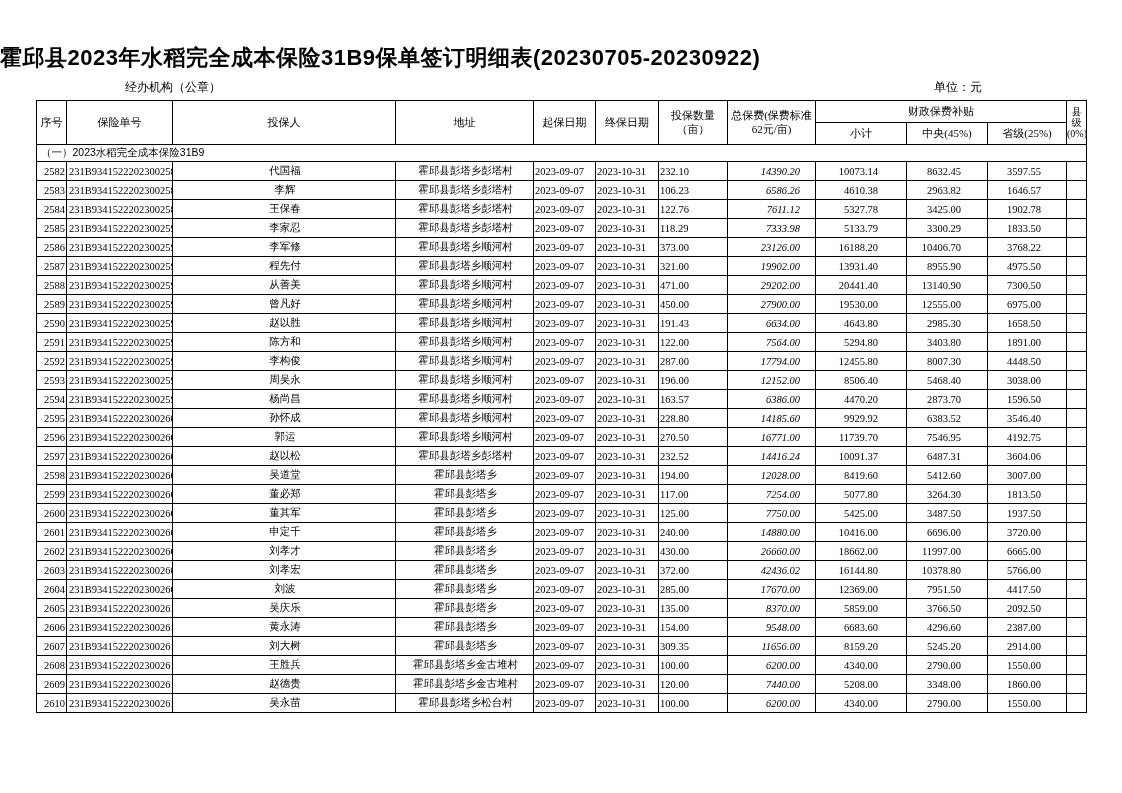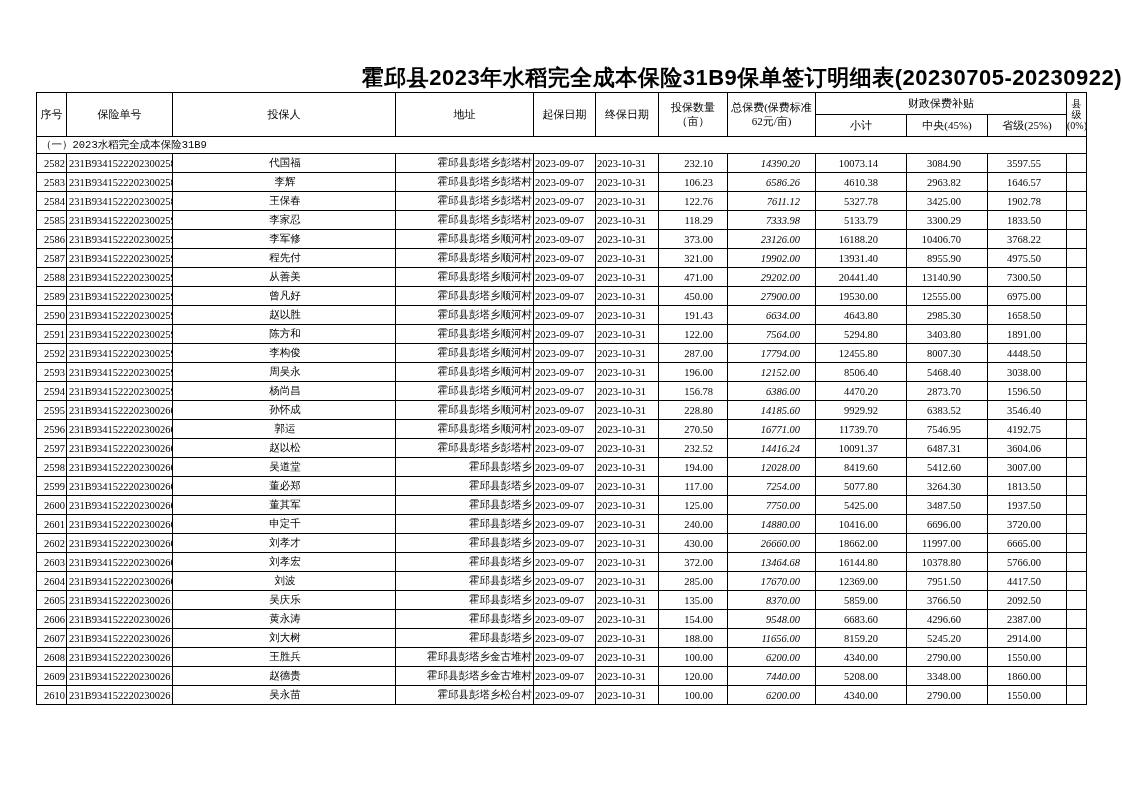--- a/index.html
+++ b/index.html
@@ -5,22 +5,22 @@
   * { margin:0; padding:0; box-sizing:border-box; }
   html,body { background:#fff; }
   .page {
     position:relative;
     width:1122px; height:793px;
     background:#ffffff; color:#000;
     font-family:"Liberation Serif","DejaVu Serif",serif;
     overflow:hidden;
   }
   .title {
-    padding-top:64px;
-    text-align:right;
+    padding-top:44px;
+    text-align:left;
     font-family:"Liberation Sans","DejaVu Sans",sans-serif;
     font-weight:700;
     font-size:22px;
     line-height:28px;
     letter-spacing:0.5px;
   }
   .meta-row {
     display:flex;
     justify-content:space-between;
     margin:8px 140px 5px 125px;
@@ -50,44 +50,48 @@
     line-height:1.2;
   }
   .policy thead tr.h1 { height:22px; }
   .policy thead tr.h2 { height:22px; }
   .policy thead th.c-county { font-size:10px; line-height:1.1; padding:0; }
   .policy tbody td { height:19px; font-size:10.5px; }
   .section-row td {
     text-align:left;
     padding-left:4px;
     height:17px !important;
-    font-family:Liberation Mono, monospace;
+    font-family:Liberation Sans, sans-serif;
     font-size:11.5px;
   }
   .c-seq        { text-align:right; font-size:10px; }
   .c-policy     { text-align:left; padding-left:2px !important; font-size:10px; }
   .c-name       { text-align:center; padding-left:3px !important;
                   font-family:"Liberation Sans","DejaVu Sans",sans-serif; font-size:11px; }
-  .c-addr       { text-align:right; padding-left:3px !important;
+  .c-addr       { text-align:center; padding-left:3px !important;
                   font-family:"Liberation Sans","DejaVu Sans",sans-serif; font-size:11px; }
   .c-start, .c-end { text-align:left; font-size:10px; }
-  .c-qty        { text-align:right; padding-right:14px !important;margin-left:40px; }
+  .c-qty        { text-align:left; padding-right:14px !important;margin-left:40px; }
   .c-premium    { text-align:right; padding-right:15px !important; font-size:10px;font-style:italic; }
   .c-subtotal   { text-align:right; padding-right:28px !important; font-size:10px;margin-top:47px; }
   .c-central    { text-align:right; padding-right:26px !important; font-size:10px; }
   .c-provincial { text-align:right; padding-right:25px !important; font-size:10px; }
   .c-county     { padding:0 !important; }
 </style>
 </head>
 <body>
 
 <div class="page">
 
   <div class="title">霍邱县2023年水稻完全成本保险31B9保单签订明细表(20230705-20230922)</div>
 
+  <div class="meta-row">
+    <span>经办机构（公章）</span>
+    <span>单位：元</span>
+  </div>
 
   <table class="policy">
     <colgroup>
       <col style="width:30px">
         <col style="width:106px">
         <col style="width:223px">
         <col style="width:138px">
       <col style="width:62px">
         <col style="width:63px">
         <col style="width:69px">
@@ -123,21 +127,21 @@
     <tr>
           <td class="c-seq">2582</td>
           <td class="c-policy">231B93415222023002587</td>
           <td class="c-name">代国福</td>
           <td class="c-addr">霍邱县彭塔乡彭塔村</td>
           <td class="c-start">2023-09-07</td>
           <td class="c-end">2023-10-31</td>
           <td class="c-qty">232.10</td>
           <td class="c-premium">14390.20</td>
           <td class="c-subtotal">10073.14</td>
-          <td class="c-central">3084.90</td>
+          <td class="c-central">8632.45</td>
           <td class="c-provincial">3597.55</td>
           <td class="c-county"></td>
         </tr>
         <tr>
           <td class="c-seq">2583</td>
           <td class="c-policy">231B93415222023002588</td>
           <td class="c-name">李辉</td>
           <td class="c-addr">霍邱县彭塔乡彭塔村</td>
           <td class="c-start">2023-09-07</td>
           <td class="c-end">2023-10-31</td>
@@ -288,21 +292,21 @@
           <td class="c-provincial">3038.00</td>
           <td class="c-county"></td>
         </tr>
         <tr>
           <td class="c-seq">2594</td>
           <td class="c-policy">231B93415222023002599</td>
           <td class="c-name">杨尚昌</td>
           <td class="c-addr">霍邱县彭塔乡顺河村</td>
           <td class="c-start">2023-09-07</td>
           <td class="c-end">2023-10-31</td>
-          <td class="c-qty">156.78</td>
+          <td class="c-qty">163.57</td>
           <td class="c-premium">6386.00</td>
           <td class="c-subtotal">4470.20</td>
           <td class="c-central">2873.70</td>
           <td class="c-provincial">1596.50</td>
           <td class="c-county"></td>
         </tr>
         <tr>
           <td class="c-seq">2595</td>
           <td class="c-policy">231B93415222023002600</td>
           <td class="c-name">孙怀成</td>
@@ -415,21 +419,21 @@
           <td class="c-county"></td>
         </tr>
         <tr>
           <td class="c-seq">2603</td>
           <td class="c-policy">231B93415222023002608</td>
           <td class="c-name">刘孝宏</td>
           <td class="c-addr">霍邱县彭塔乡</td>
           <td class="c-start">2023-09-07</td>
           <td class="c-end">2023-10-31</td>
           <td class="c-qty">372.00</td>
-          <td class="c-premium">13464.68</td>
+          <td class="c-premium">42436.02</td>
           <td class="c-subtotal">16144.80</td>
           <td class="c-central">10378.80</td>
           <td class="c-provincial">5766.00</td>
           <td class="c-county"></td>
         </tr>
         <tr>
           <td class="c-seq">2604</td>
           <td class="c-policy">231B93415222023002609</td>
           <td class="c-name">刘波</td>
           <td class="c-addr">霍邱县彭塔乡</td>
@@ -470,21 +474,21 @@
           <td class="c-provincial">2387.00</td>
           <td class="c-county"></td>
         </tr>
         <tr>
           <td class="c-seq">2607</td>
           <td class="c-policy">231B93415222023002612</td>
           <td class="c-name">刘大树</td>
           <td class="c-addr">霍邱县彭塔乡</td>
           <td class="c-start">2023-09-07</td>
           <td class="c-end">2023-10-31</td>
-          <td class="c-qty">188.00</td>
+          <td class="c-qty">309.35</td>
           <td class="c-premium">11656.00</td>
           <td class="c-subtotal">8159.20</td>
           <td class="c-central">5245.20</td>
           <td class="c-provincial">2914.00</td>
           <td class="c-county"></td>
         </tr>
         <tr>
           <td class="c-seq">2608</td>
           <td class="c-policy">231B93415222023002613</td>
           <td class="c-name">王胜兵</td>

